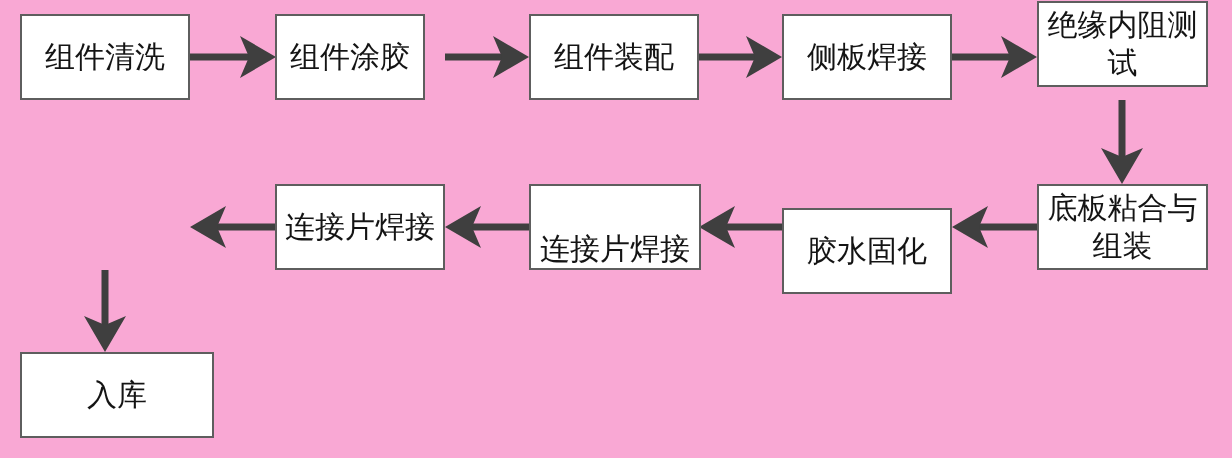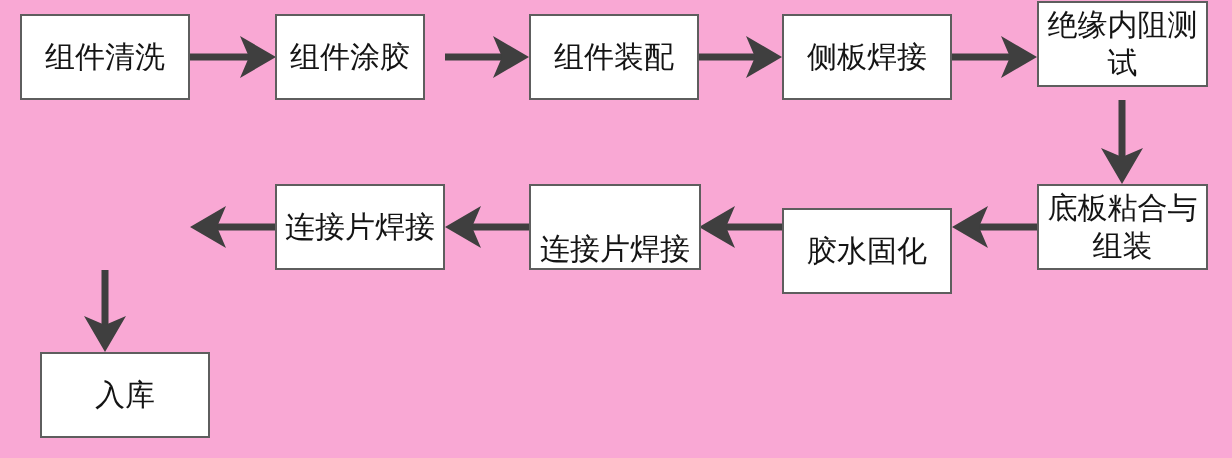--- a/index.html
+++ b/index.html
@@ -49,21 +49,21 @@
   .n3  { left: 529px;  top: 14px;  width: 170px; height: 86px; }
   .n4  { left: 782px;  top: 14px;  width: 170px; height: 86px; }
   .n5  { left: 1037px; top: 1px;  width: 171px; height: 86px; }
   
   .n6  { left: 1037px; top: 184px; width: 171px; height: 86px; }
   .n7  { left: 782px;  top: 184px; width: 170px; height: 86px; margin-top: 24px; }
   .n8  { left: 529px;  top: 184px; width: 172px; height: 86px; align-items: flex-end; }
   .n9  { left: 275px;  top: 184px; width: 170px; height: 86px; }
   .n10 { left: 20px;   top: 184px; width: 170px; height: 86px; }
   
-  .n11 { left: 20px;   top: 352px; width: 170px; height: 86px; margin-left: 20px; }
+  .n11 { left: 20px;   top: 352px; width: 194px; height: 86px; }
 </style>
 </head>
 <body>
 
 <div class="canvas">
 
   <svg class="arrows" viewBox="0 0 1232 458" xmlns="http://www.w3.org/2000/svg">
 
     <g>
       <line x1="190" y1="57" x2="249" y2="57"></line>

